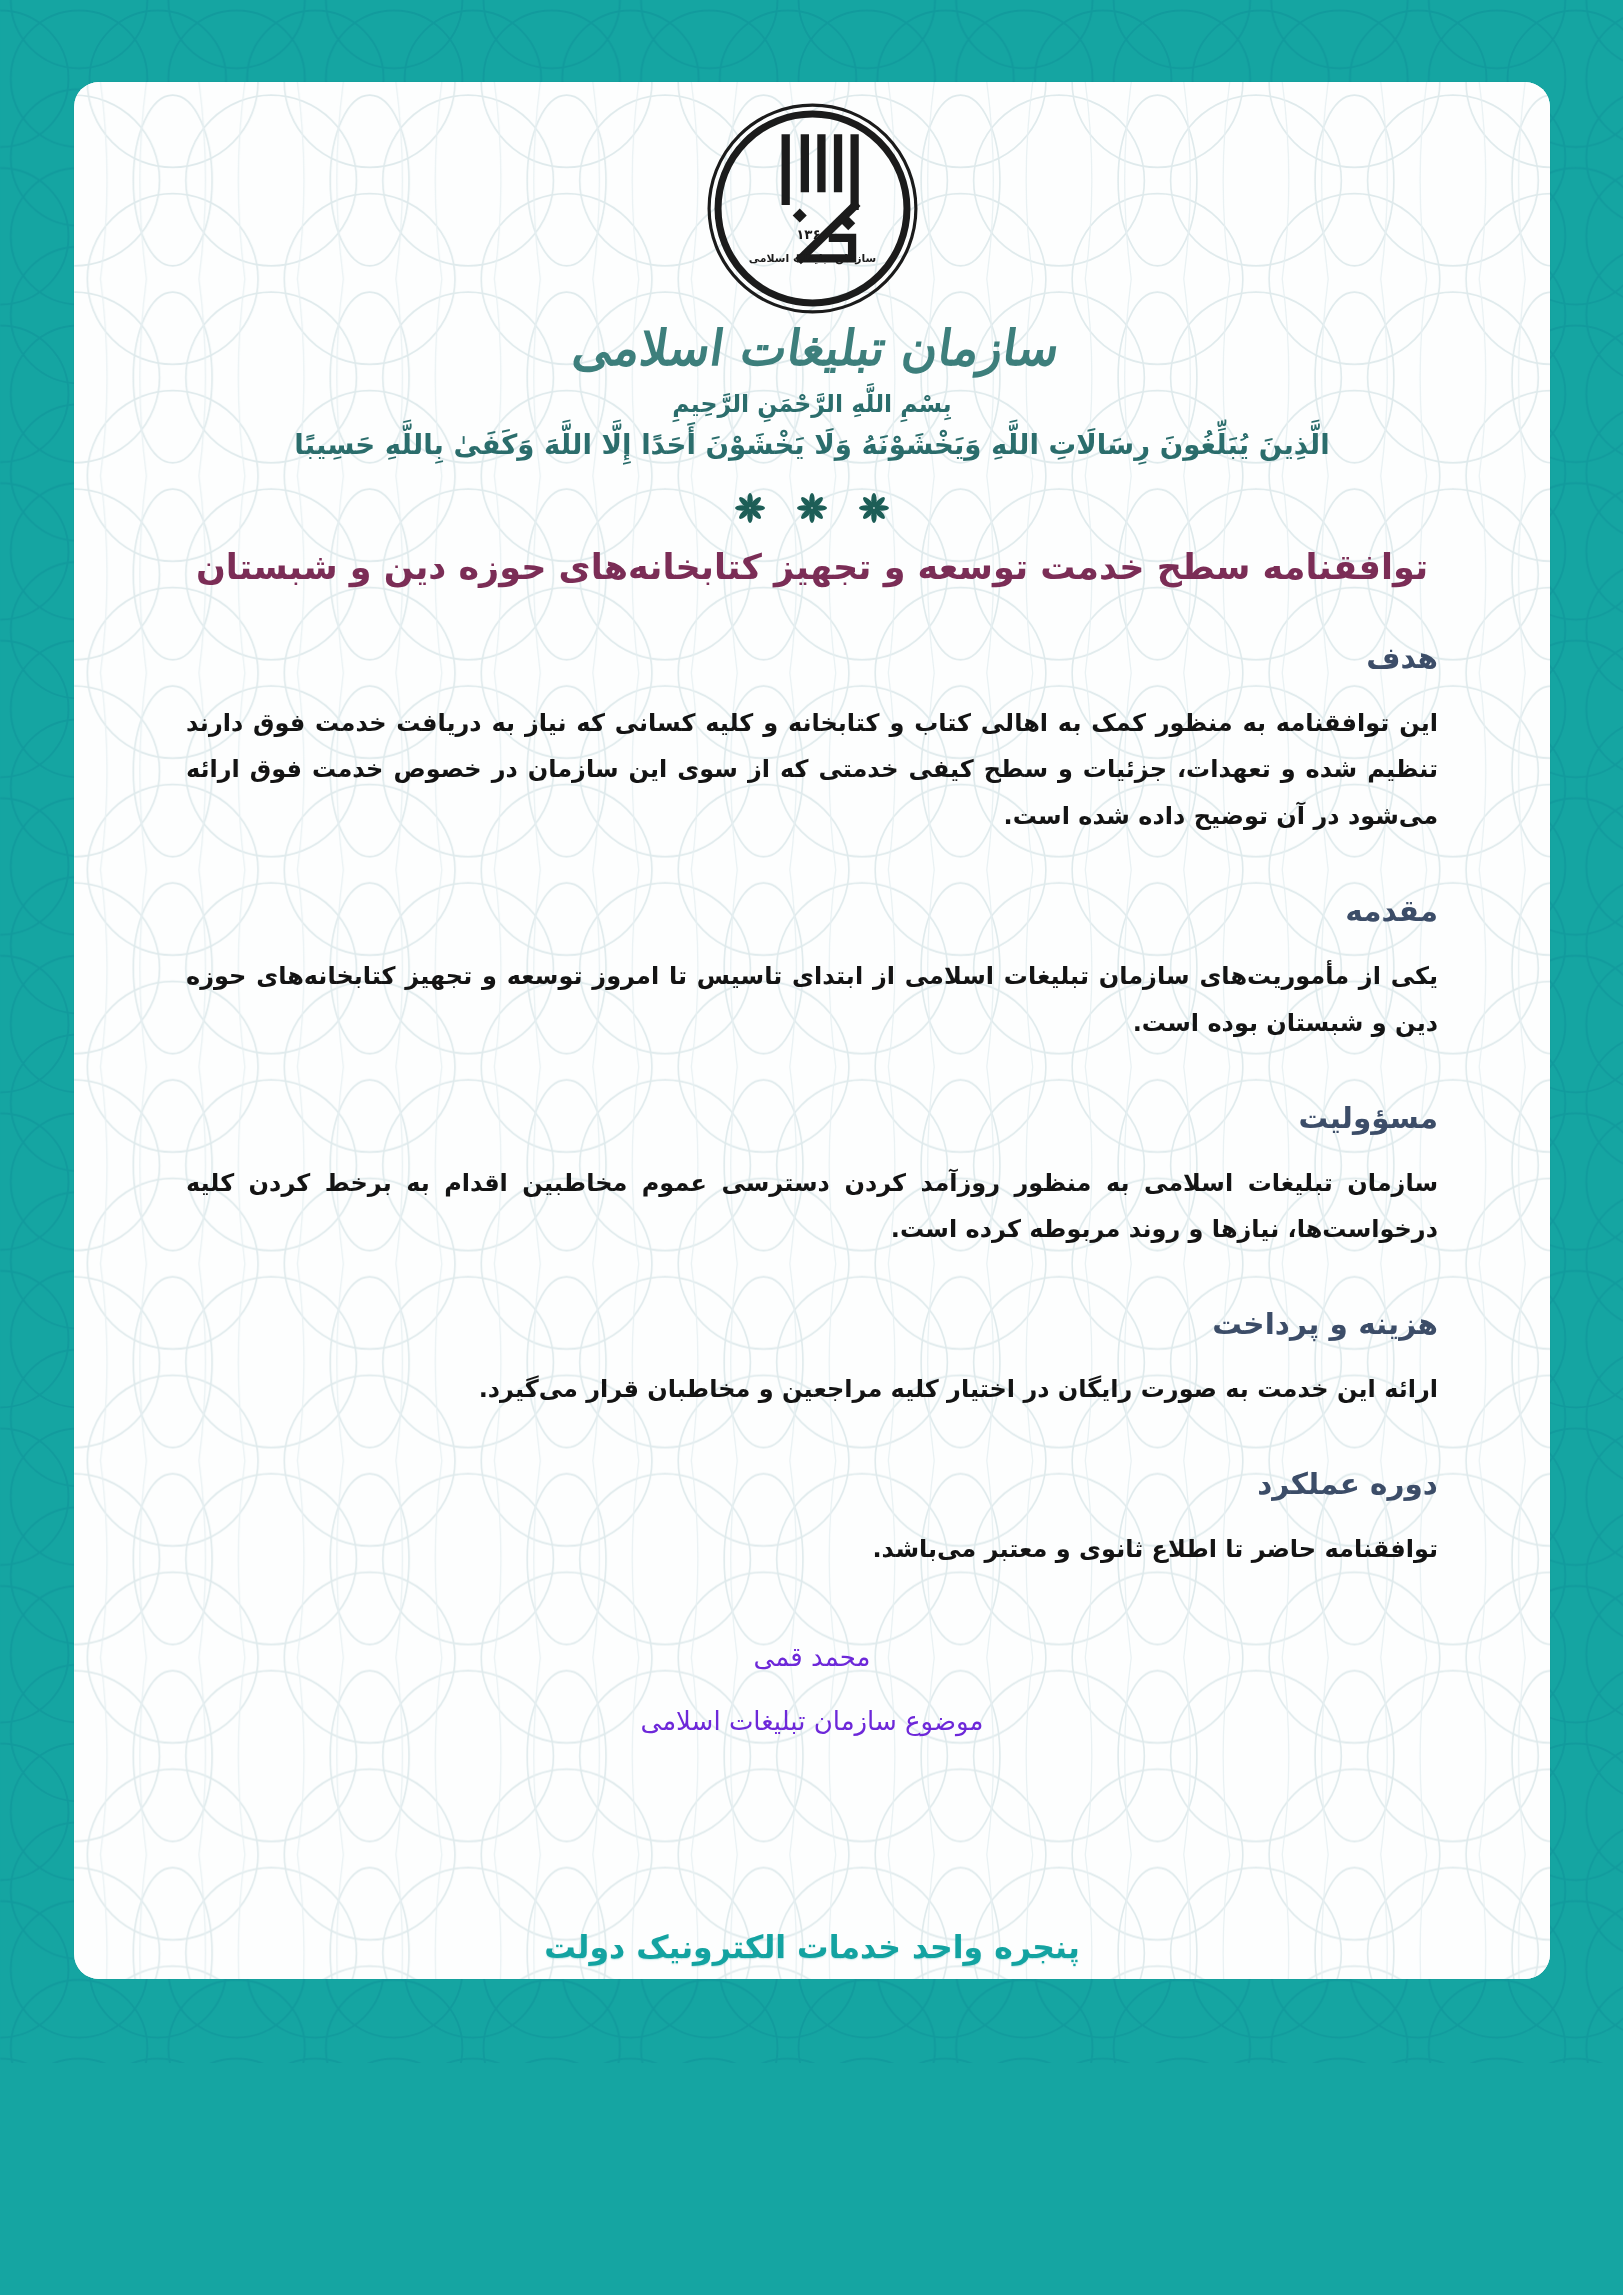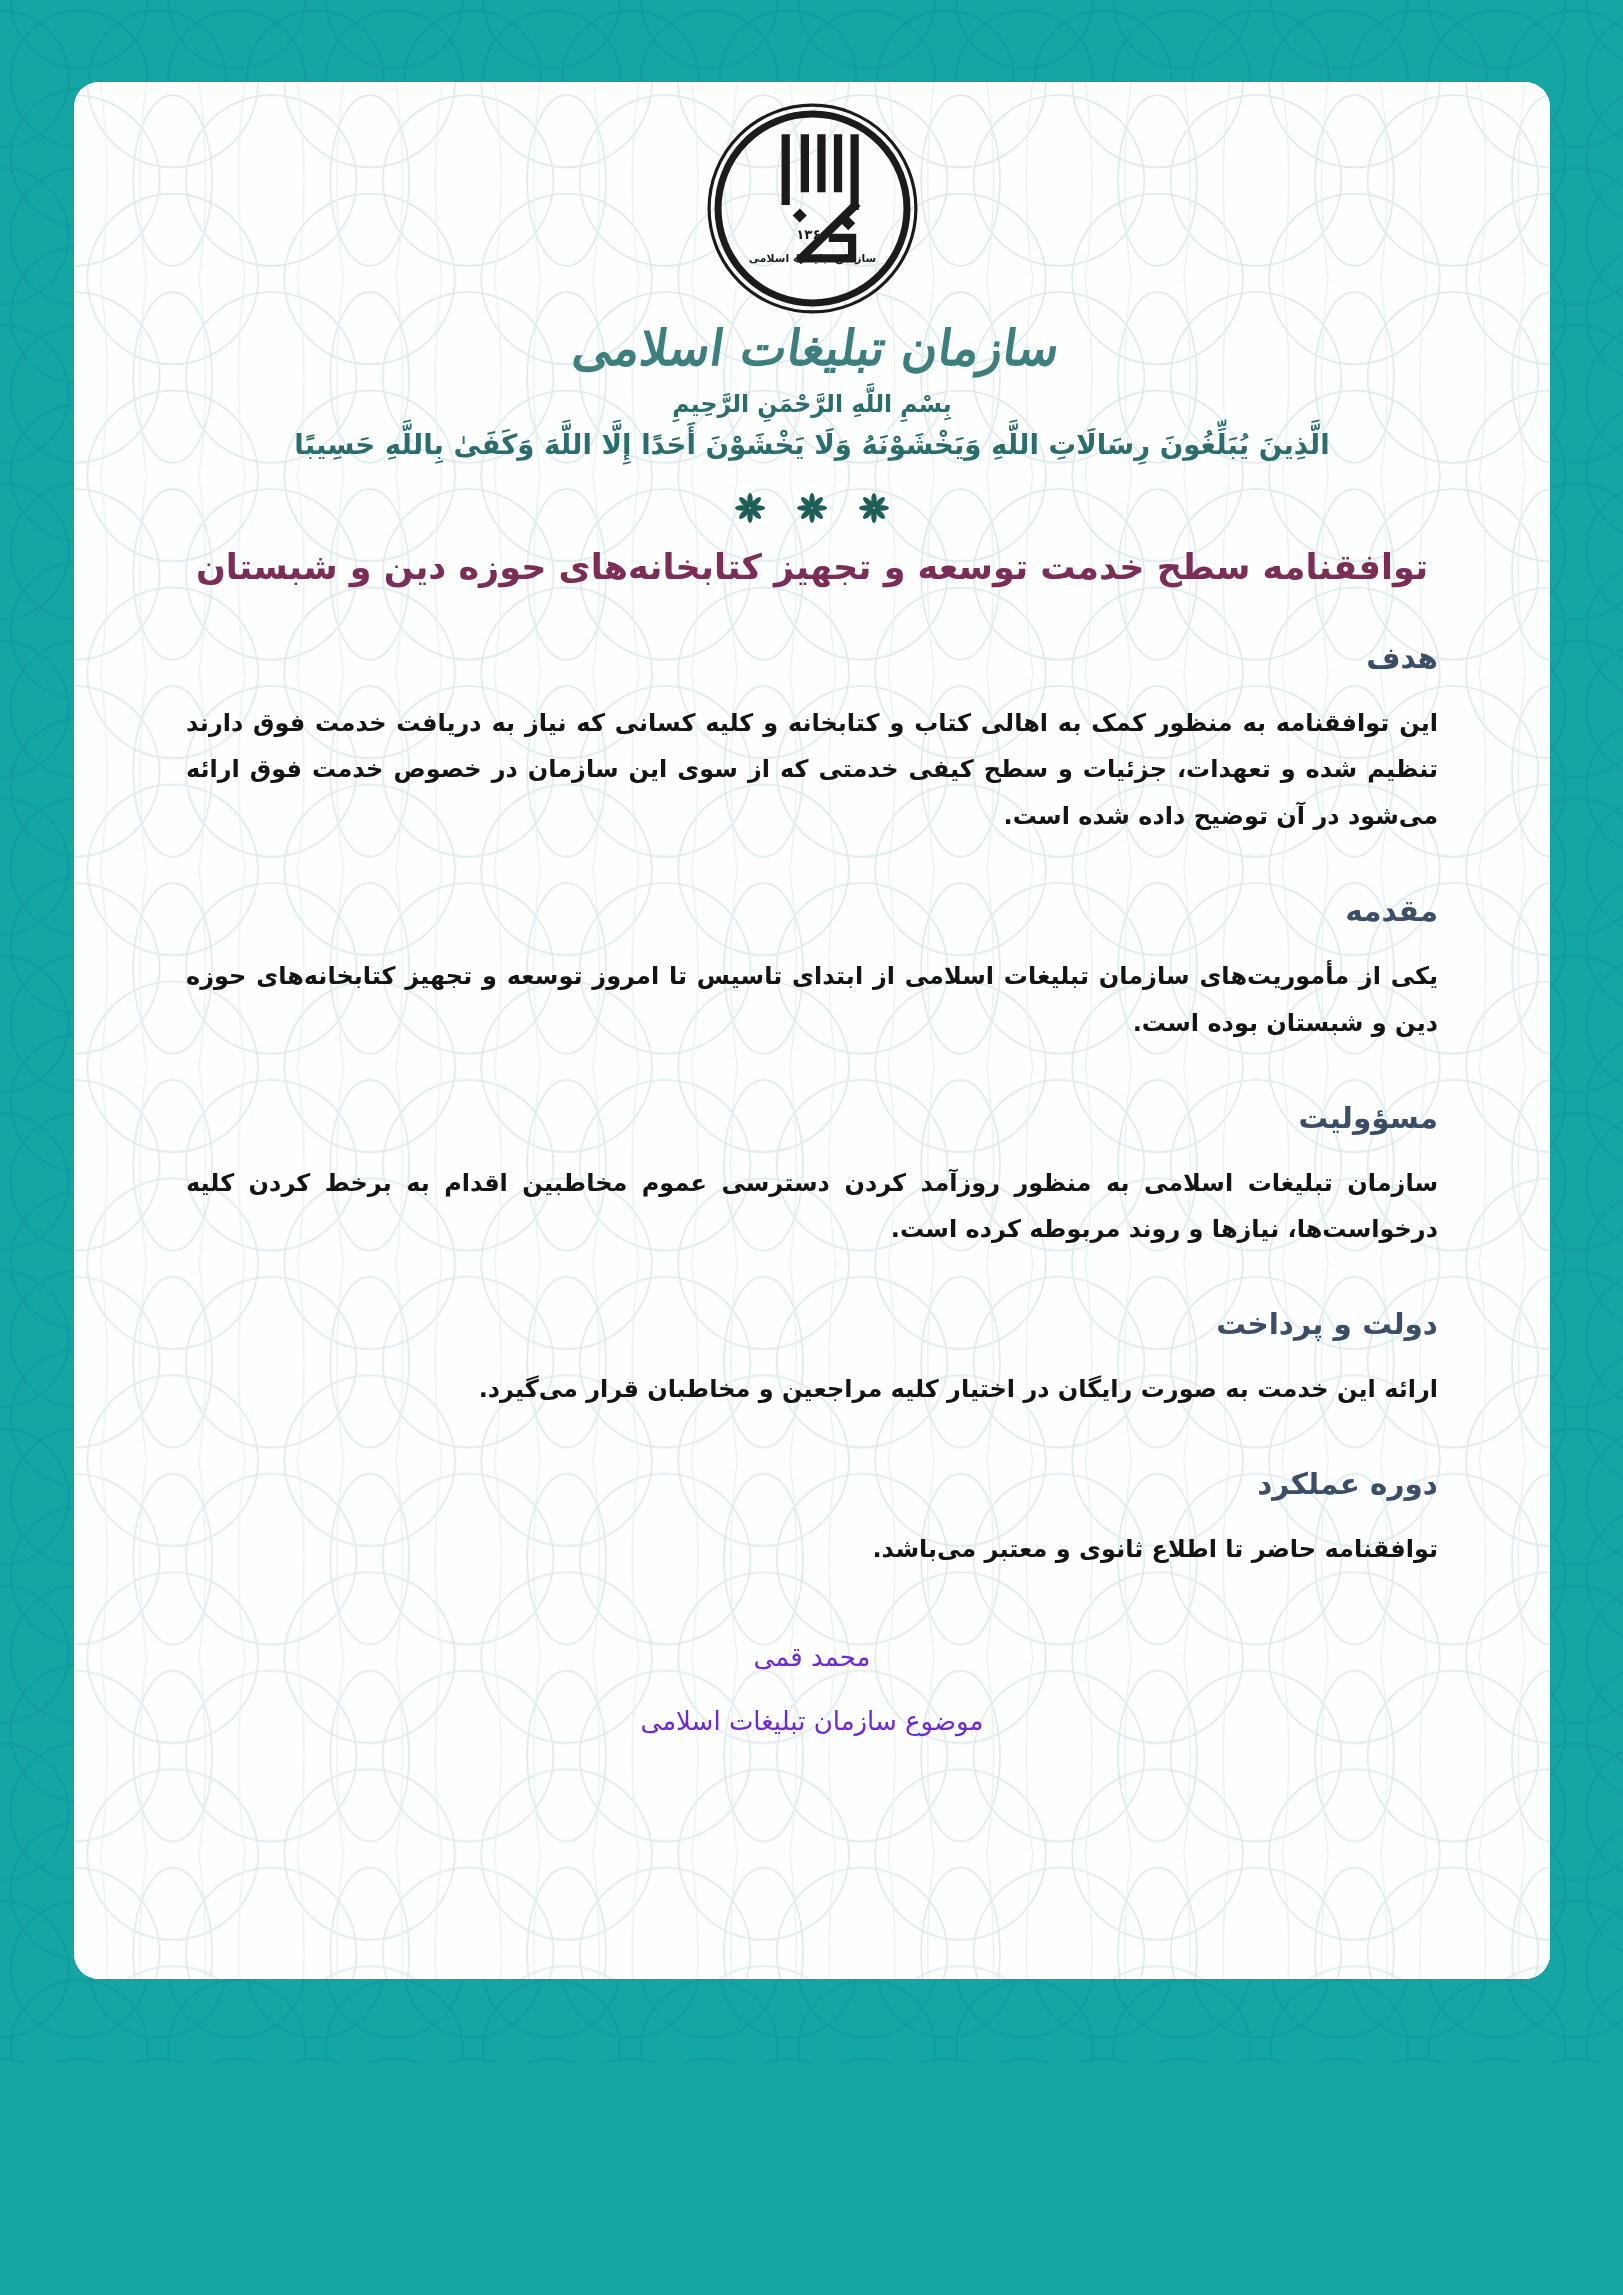--- a/index.html
+++ b/index.html
@@ -203,32 +203,33 @@
         <h2>مقدمه</h2>
         <p>یکی از مأموریت‌های سازمان تبلیغات اسلامی از ابتدای تاسیس تا امروز توسعه و تجهیز کتابخانه‌های حوزه دین و شبستان بوده است.</p>
       </section>
 
       <section class="sec">
         <h2>مسؤولیت</h2>
         <p>سازمان تبلیغات اسلامی به منظور روزآمد کردن دسترسی عموم مخاطبین اقدام به برخط کردن کلیه درخواست‌ها، نیازها و روند مربوطه کرده است.</p>
       </section>
 
       <section class="sec">
-        <h2>دولت و پرداخت</h2>
+        <h2>هزینه و پرداخت</h2>
         <p>ارائه این خدمت به صورت رایگان در اختیار کلیه مراجعین و مخاطبان قرار می‌گیرد.</p>
       </section>
 
       <section class="sec">
         <h2>دوره عملکرد</h2>
         <p>توافقنامه حاضر تا اطلاع ثانوی و معتبر می‌باشد.</p>
       </section>
 
 
       <div class="signature">
         <div class="sig-name">محمد قمی</div>
         <div class="sig-title">موضوع سازمان تبلیغات اسلامی</div>
       </div>
 
+      <div class="footer">پنجره واحد خدمات الکترونیک دولت</div>
 
     </div>
   </div>
 </div>
 
 
 </body></html>

